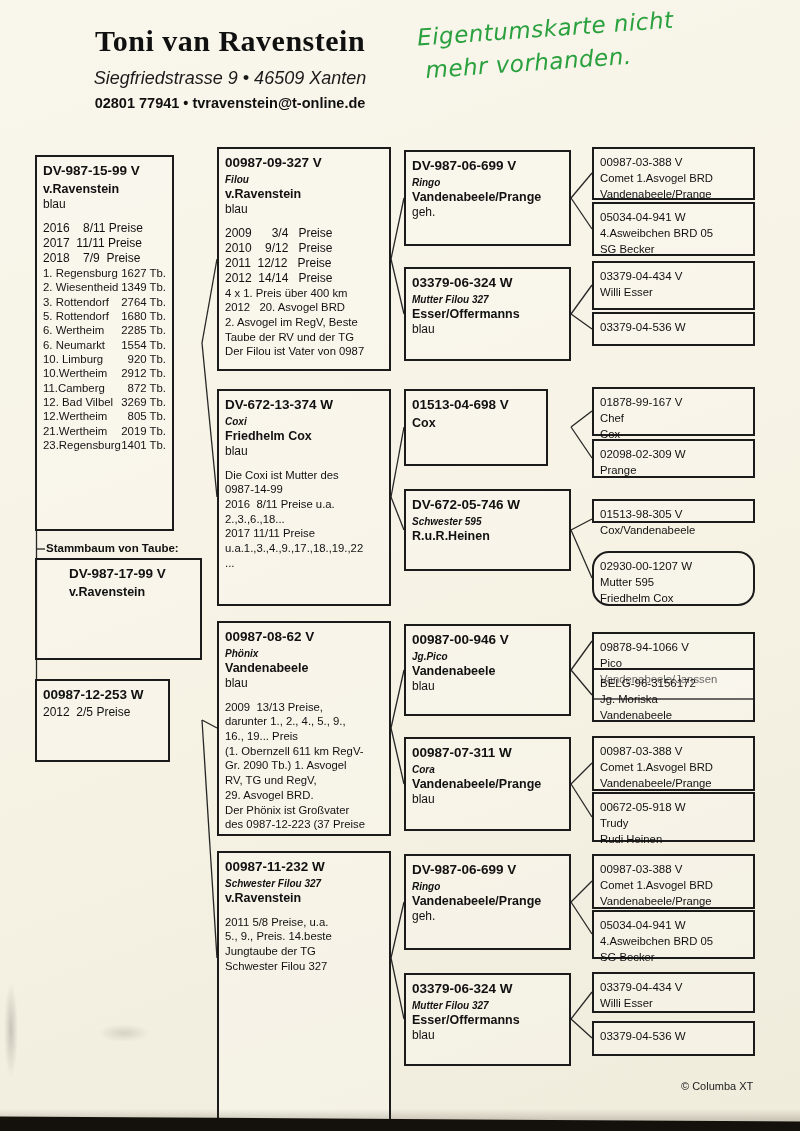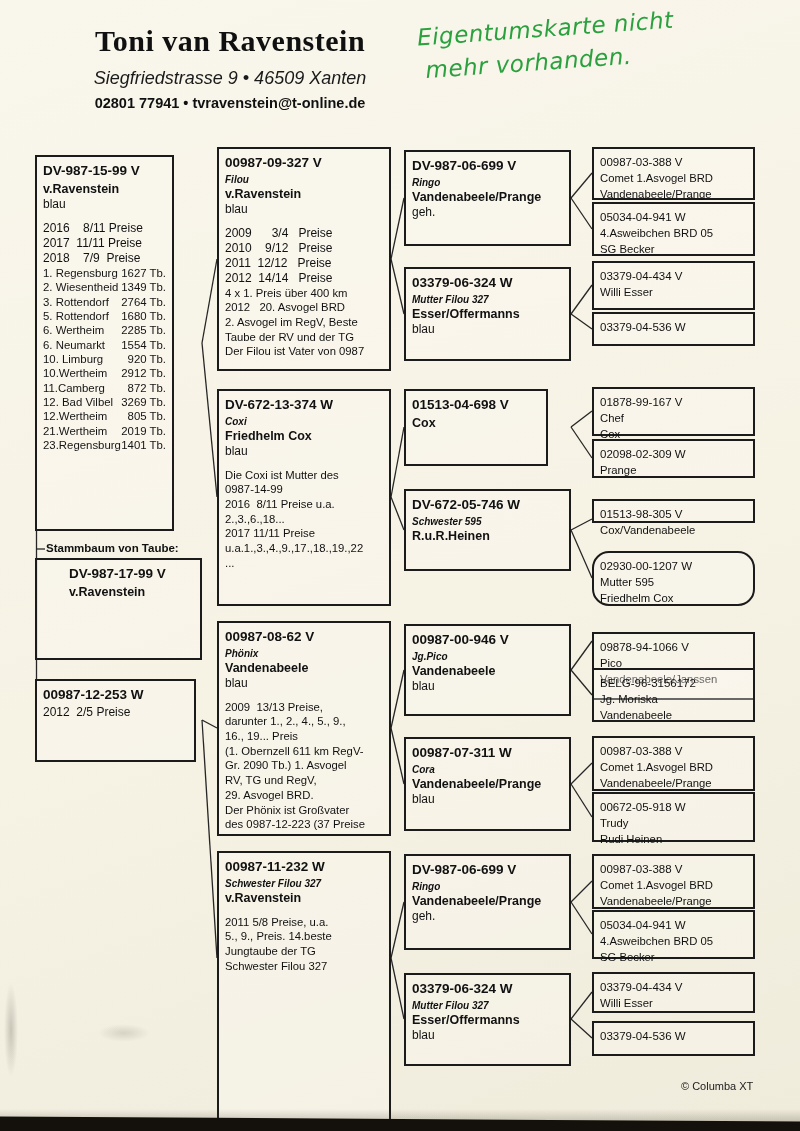--- a/index.html
+++ b/index.html
@@ -166,21 +166,21 @@
         </div>
         <div class="resrow">
           <span>23.Regensburg</span>
           <span class="resval">1401 Tb.</span>
         </div>
       </div>
       <div class="pbox" style="left: 35px; top: 558px; width: 167px; height: 102px; padding-left: 32px;">
         <div class="ln ring">DV-987-17-99 V</div>
         <div class="ln owner">v.Ravenstein</div>
       </div>
-      <div class="pbox" style="left: 35px; top: 679px; width: 161px; height: 83px;">
+      <div class="pbox" style="left: 35px; top: 679px; width: 135px; height: 83px;">
         <div class="ln ring">00987-12-253 W</div>
         <div class="ln plain">2012  2/5 Preise</div>
       </div>
       <div class="pbox" style="left: 217px; top: 147px; width: 174px; height: 224px;">
         <div class="ln ring">00987-09-327 V</div>
         <div class="ln name">Filou</div>
         <div class="ln owner">v.Ravenstein</div>
         <div class="ln plain">blau</div>
         <div class="ln gap"></div>
         <div class="ln plain">2009      3/4   Preise</div>

